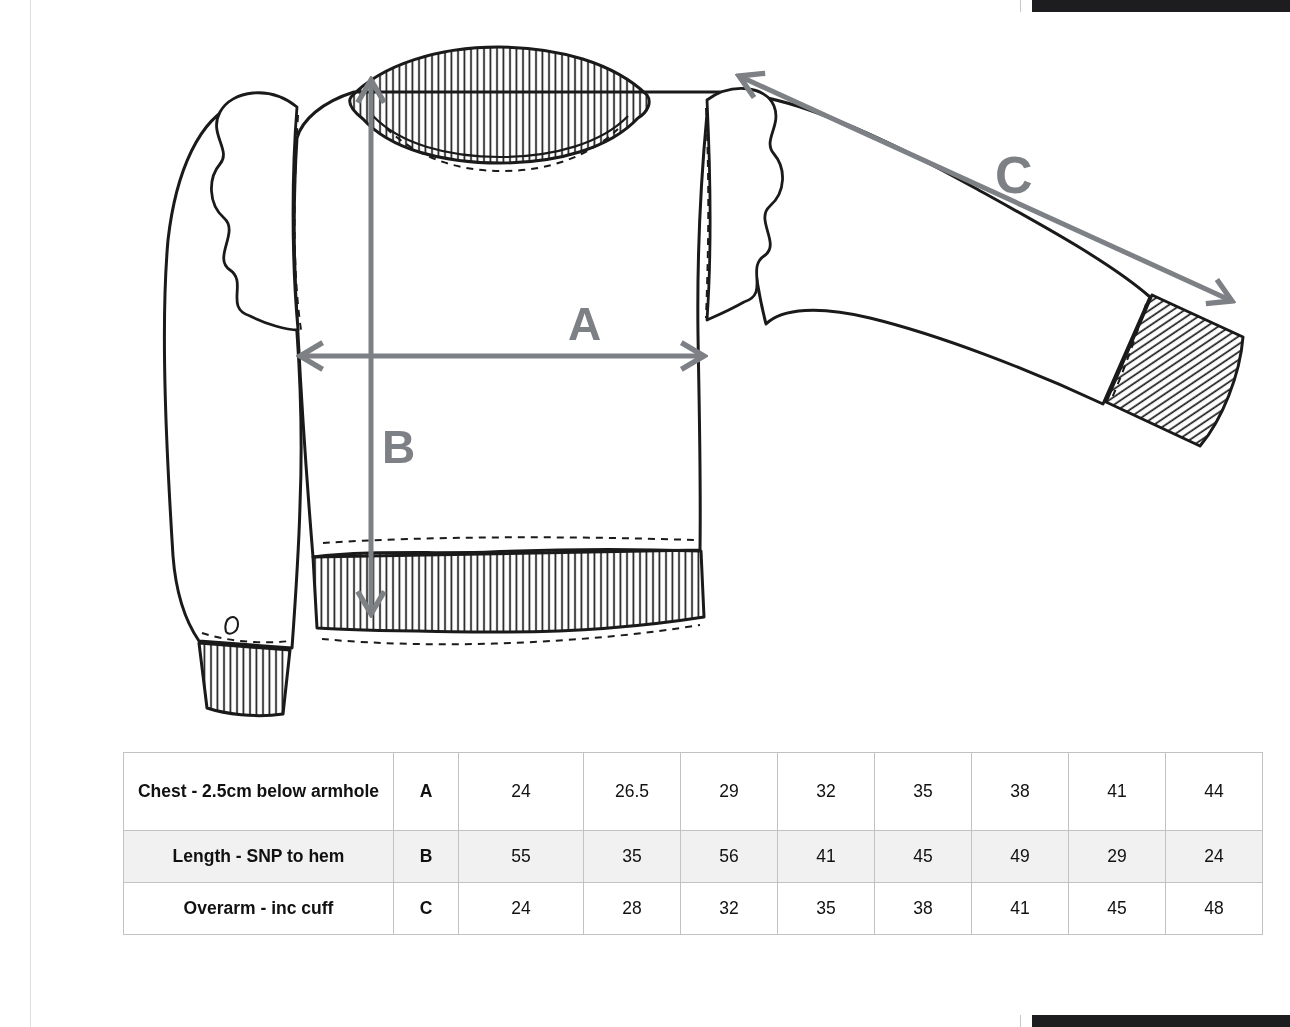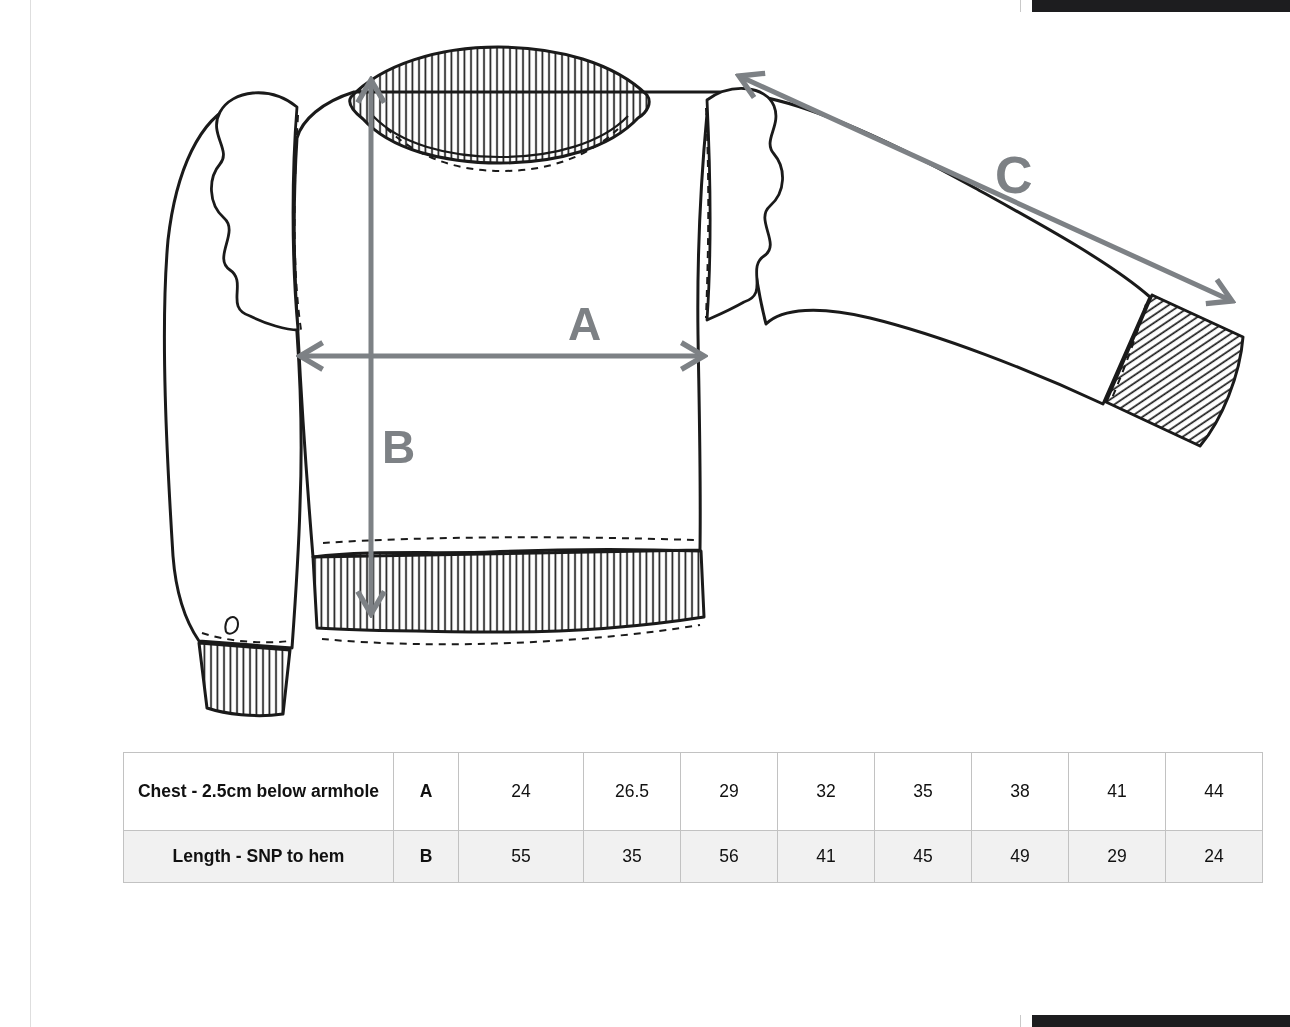--- a/index.html
+++ b/index.html
@@ -197,17 +197,29 @@
         <td class="ref-cell">B</td>
         <td>55</td>
         <td>35</td>
         <td>56</td>
         <td>41</td>
         <td>45</td>
         <td>49</td>
         <td>29</td>
         <td>24</td>
       </tr>
+      <tr class="r3">
+        <td class="label-cell">Overarm - inc cuff</td>
+        <td class="ref-cell">C</td>
+        <td>24</td>
+        <td>28</td>
+        <td>32</td>
+        <td>35</td>
+        <td>38</td>
+        <td>41</td>
+        <td>45</td>
+        <td>48</td>
+      </tr>
     </tbody>
       </table>
   </div>
 
 </div>
 
 </body></html>

